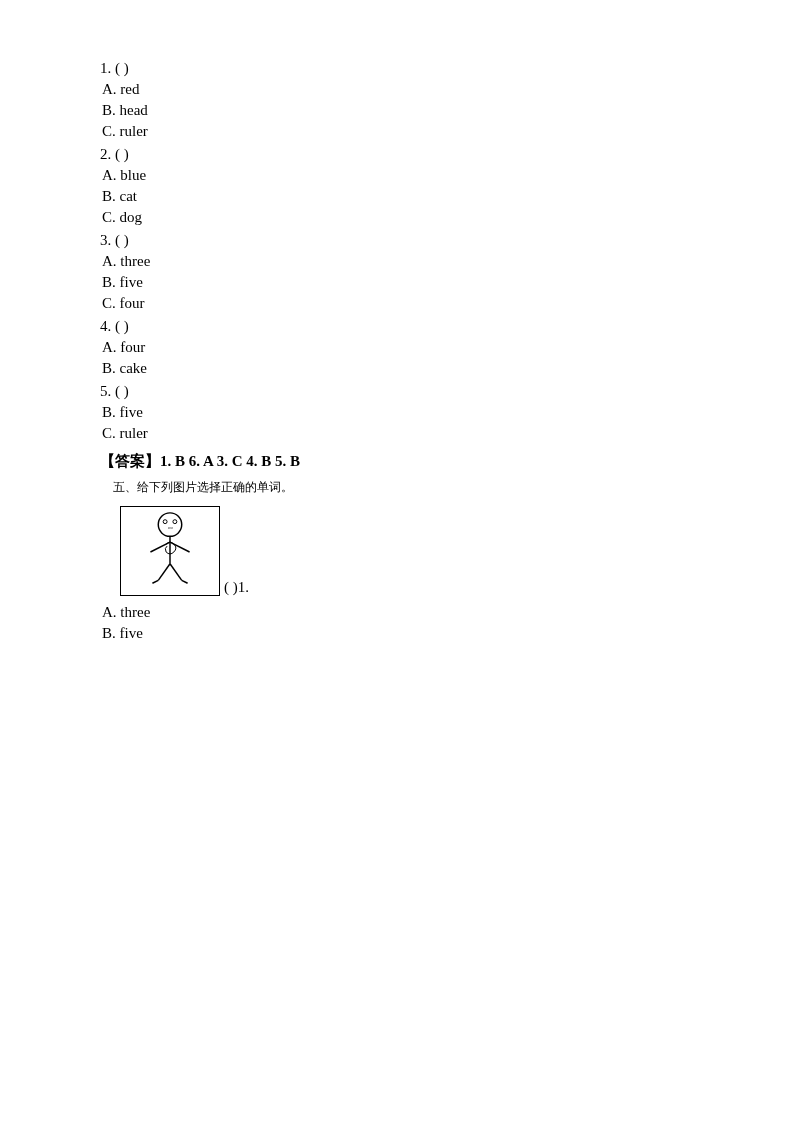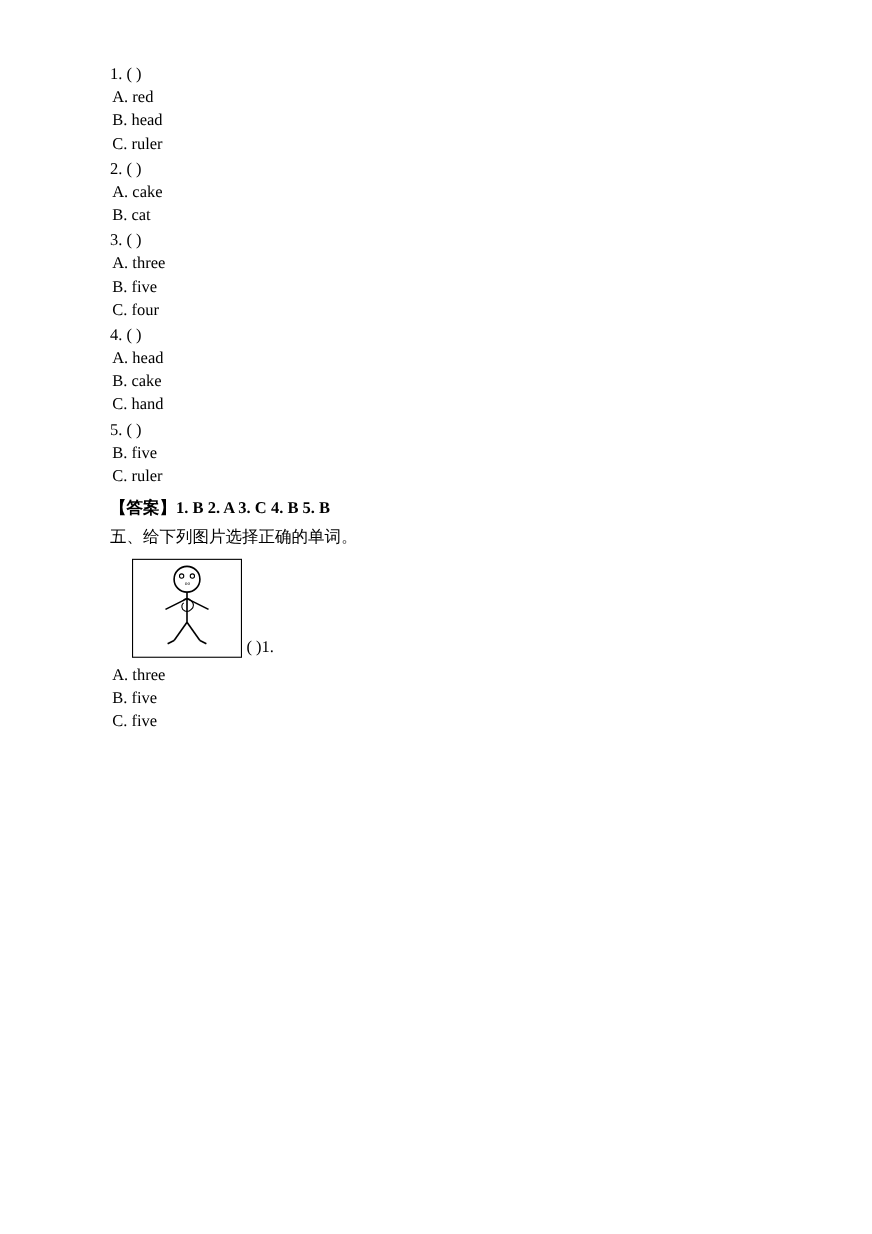--- a/index.html
+++ b/index.html
@@ -32,21 +32,22 @@
     }
 
     .answer-block {
       margin-top: 10px;
       margin-bottom: 8px;
       font-weight: bold;
     }
 
     .section-title {
       margin-bottom: 10px;
-      font-size: 15px;
+      font-size: 12px;
+      margin-left: 13px;
     }
 
     .image-container {
       border: 1.5px solid #000;
       width: 100px;
       height: 90px;
       display: inline-block;
       margin-left: 20px;
       margin-bottom: 4px;
       position: relative;
@@ -79,44 +80,44 @@
 
 <div>
 <div class="question-block">
       <div class="q-line question-number">1. (      )</div>
       <div class="option q-line">A. red</div>
       <div class="option q-line">B. head</div>
       <div class="option q-line">C. ruler</div>
     </div>
     <div class="question-block">
       <div class="q-line question-number">2. (      )</div>
-      <div class="option q-line">A. cake</div>
+      <div class="option q-line">A. blue</div>
       <div class="option q-line">B. cat</div>
+      <div class="option q-line">C. dog</div>
     </div>
     <div class="question-block">
       <div class="q-line question-number">3. (      )</div>
       <div class="option q-line">A. three</div>
       <div class="option q-line">B. five</div>
       <div class="option q-line">C. four</div>
     </div>
     <div class="question-block">
       <div class="q-line question-number">4. (      )</div>
-      <div class="option q-line">A. head</div>
+      <div class="option q-line">A. four</div>
       <div class="option q-line">B. cake</div>
-      <div class="option q-line">C. hand</div>
     </div>
     <div class="question-block">
       <div class="q-line question-number">5. (      )</div>
       <div class="option q-line">B. five</div>
       <div class="option q-line">C. ruler</div>
     </div>
   </div>
 
 <div class="answer-block">
-  <span>【答案】</span><span>1. B  2. A  3. C  4. B  5. B</span>
+  <span>【答案】</span><span>1. B  6. A  3. C  4. B  5. B</span>
 </div>
 
 <div>
   <div class="section-title">五、给下列图片选择正确的单词。</div>
   <div class="section-five-image-row">
     <div class="image-container">
       
       <svg class="figure-drawing" viewBox="0 0 100 90" xmlns="http://www.w3.org/2000/svg">
 
         <circle cx="50" cy="18" r="12" fill="none" stroke="#000" stroke-width="1.5"></circle>
@@ -140,15 +141,14 @@
         <line x1="62" y1="75" x2="68" y2="78" stroke="#000" stroke-width="1.5"></line>
       </svg>
     </div>
     <div class="section-five-label">
       <span>(      )</span><span>1.</span>
     </div>
   </div>
   <div>
   <div class="option q-line">A. three</div>
       <div class="option q-line">B. five</div>
-      <div class="option q-line">C. five</div>
     </div>
 </div>
 
 </body></html>

